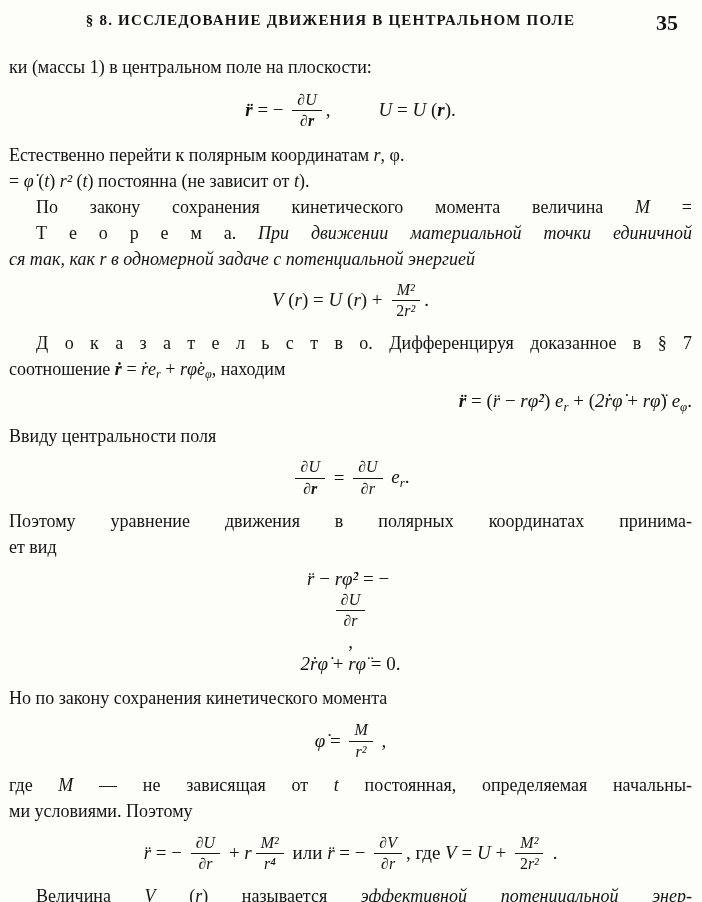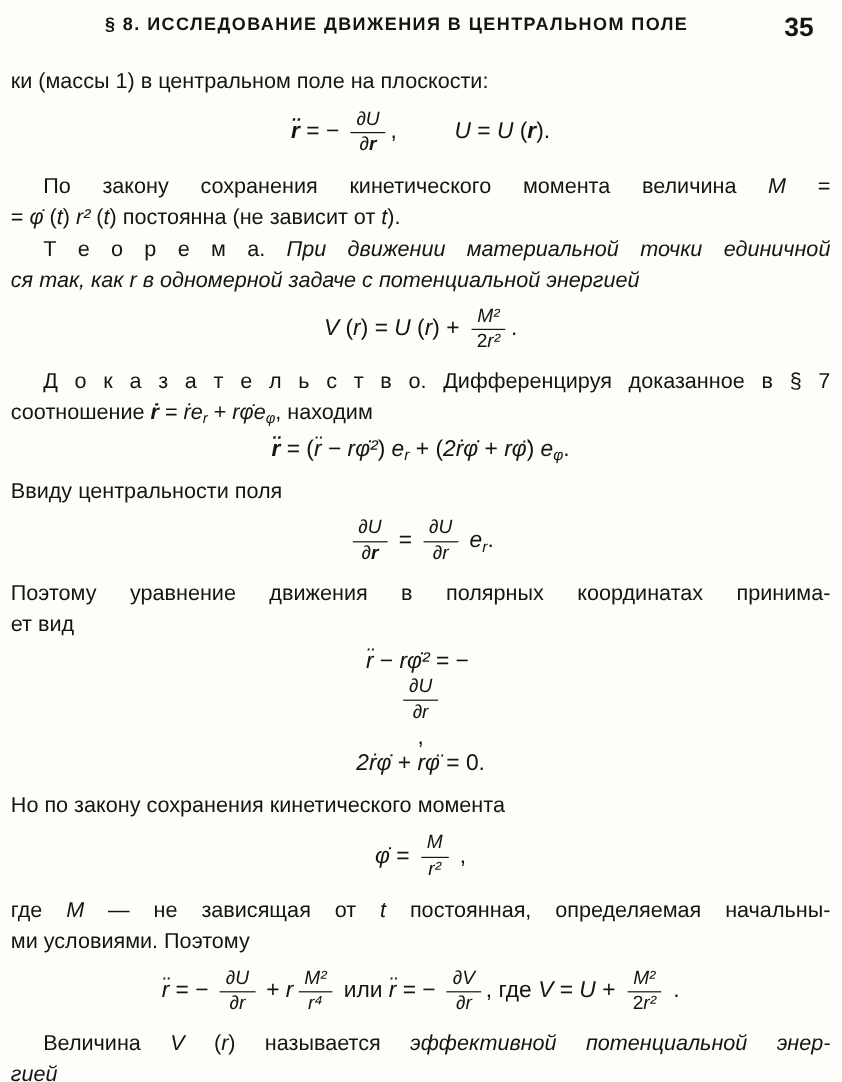--- a/index.html
+++ b/index.html
@@ -2,21 +2,21 @@
 <html><head>
 <meta charset="utf-8">
 <style>
   html,body{margin:0;padding:0;background:#e8e8e4;}
   .page{
     position:relative;
     width:702px;height:902px;
     margin:0 auto;
     background:#fdfdfa;
     color:#141414;
-    font-family:Liberation Sans, sans-serif;
+    font-family:Liberation Serif, serif;
     overflow:hidden;
     box-sizing:border-box;
     padding:12px 10px 0 9px;
   }
   
   .header{position:relative;height:26px;margin-bottom:16px;}
   .htitle{
     display:block;text-align:center;
     font-size:15px;font-weight:bold;letter-spacing:1.2px;
     padding-right:40px;
@@ -50,21 +50,21 @@
     font-size:0.84em;margin:0 4px;vertical-align:middle;
   }
   .frac .num{display:block;padding:0 5px 1px;border-bottom:1.4px solid #141414;line-height:1.15;white-space:pre;}
   .frac .den{display:block;padding:1px 5px 0;line-height:1.15;white-space:pre;}
   .gap-wide{display:inline-block;width:48px;}
   .gap-mid{display:inline-block;width:34px;}
   
   .m-p1{margin-top:0;}
   .f1{margin:11px 0 11px;}
   .f2{margin:9px 0 10px;}
-  .f3{margin:8px 0 9px;}
+  .f3{margin:8px 0 9px;justify-content:flex-end;}
   .f4{margin:9px 0 10px;}
   .f5{margin:8px 0 9px;flex-direction:column;}
   .f6{margin:10px 0 11px;}
   .f7{margin:10px 0 9px;}
   .sp-before{margin-top:5px;}
 </style>
 </head>
 <body>
 
 <div class="page">
@@ -83,22 +83,23 @@
     <span class="frac">
       <span class="num"><span class="seg-n">∂</span><span class="seg-i">U</span></span>
       <span class="den"><span class="seg-n">∂</span><span class="seg-bi">r</span></span>
     </span>
     <span class="fpart"><span class="seg-n">,</span></span>
     <span class="gap-wide"></span>
     <span class="fpart"><span class="seg-i">U</span><span class="seg-n"> = </span><span class="seg-i">U</span><span class="seg-n"> (</span><span class="seg-bi">r</span><span class="seg-n">).</span></span>
   </div>
 
   <div class="para">
+    <div class="line"><span class="seg-n">Естественно перейти к полярным координатам </span><span class="seg-i">r</span><span class="seg-n">, φ.</span></div>
+    <div class="line"><span class="seg-n">= </span><span class="seg-i">φ̇</span><span class="seg-n"> (</span><span class="seg-i">t</span><span class="seg-n">) </span><span class="seg-i">r²</span><span class="seg-n"> (</span><span class="seg-i">t</span><span class="seg-n">) постоянна (не зависит от </span><span class="seg-i">t</span><span class="seg-n">).</span></div>
     <div class="line ind jl"><span class="seg-n">По закону сохранения кинетического момента величина </span><span class="seg-i">M</span><span class="seg-n"> =</span></div>
-    <div class="line"><span class="seg-n">= </span><span class="seg-i">φ̇</span><span class="seg-n"> (</span><span class="seg-i">t</span><span class="seg-n">) </span><span class="seg-i">r²</span><span class="seg-n"> (</span><span class="seg-i">t</span><span class="seg-n">) постоянна (не зависит от </span><span class="seg-i">t</span><span class="seg-n">).</span></div>
   </div>
 
   <div class="para">
     <div class="line ind jl"><span class="seg-n">Т е о р е м а.</span><span class="seg-i"> При движении материальной точки единичной</span></div>
     <div class="line"><span class="seg-i">ся так, как r в одномерной задаче с потенциальной энергией</span></div>
   </div>
 
   <div class="formula f2">
     <span class="fpart"><span class="seg-i">V</span><span class="seg-n"> (</span><span class="seg-i">r</span><span class="seg-n">) = </span><span class="seg-i">U</span><span class="seg-n"> (</span><span class="seg-i">r</span><span class="seg-n">) + </span></span>
     <span class="frac">

